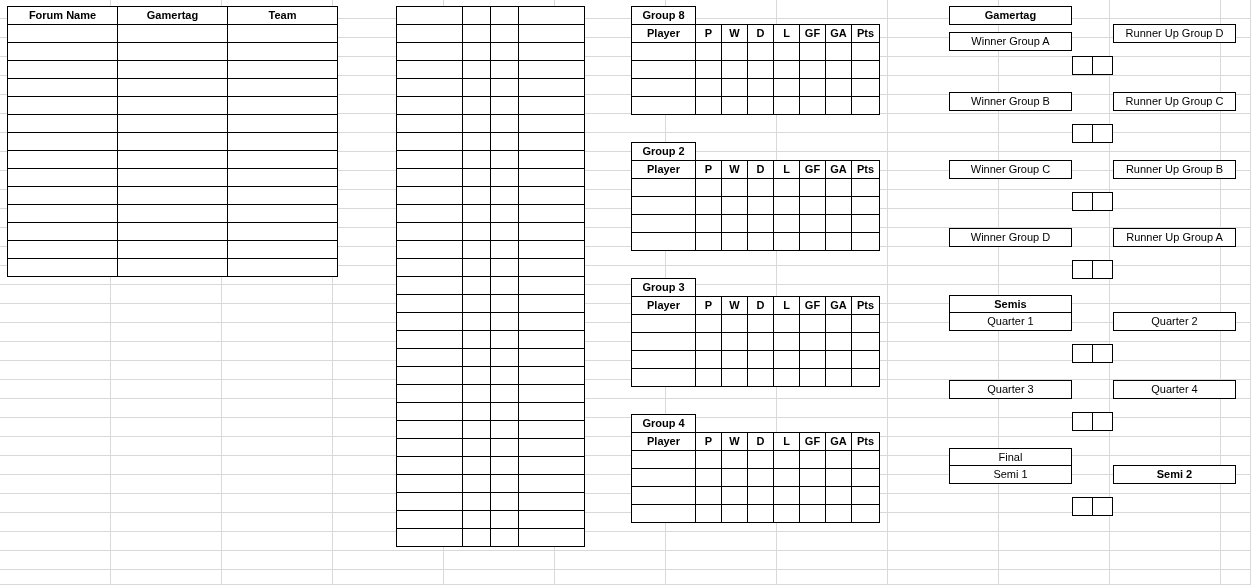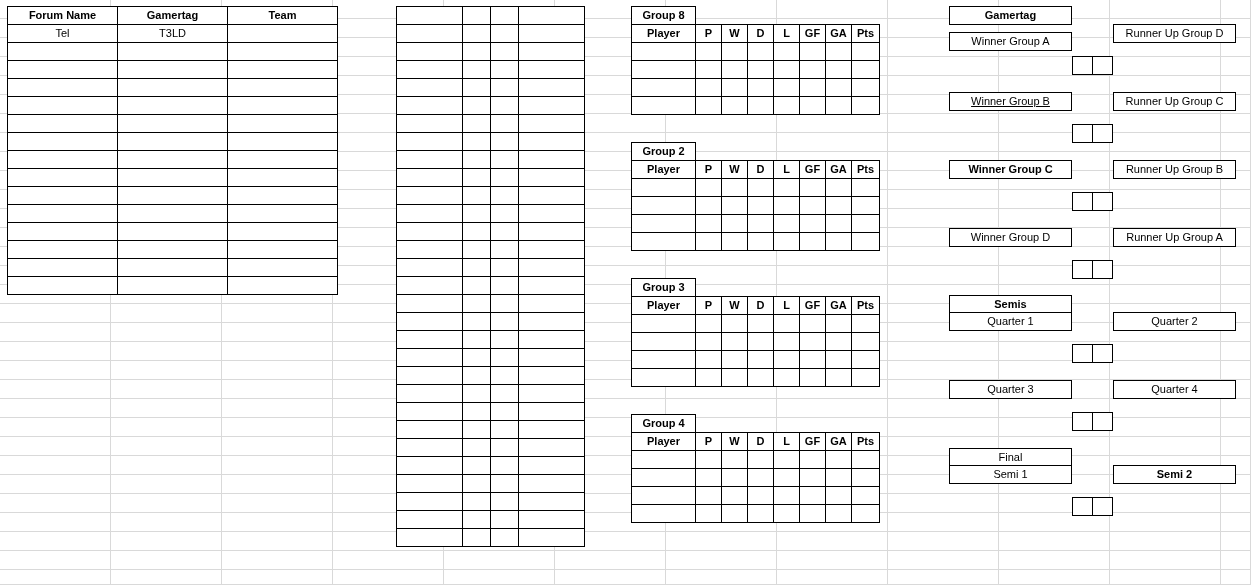--- a/index.html
+++ b/index.html
@@ -62,25 +62,20 @@
         <col style="width:110px">
         <col style="width:110px">
       </colgroup>
     <tbody>
       <tr>
         <td class="bold">Forum Name</td>
         <td class="bold">Gamertag</td>
         <td class="bold">Team</td>
       </tr>
       <tr>
-        <td>Tel</td>
-        <td>T3LD</td>
-        <td></td>
-      </tr>
-      <tr>
         <td></td>
         <td></td>
         <td></td>
       </tr>
       <tr>
         <td></td>
         <td></td>
         <td></td>
       </tr>
       <tr>
@@ -693,21 +688,21 @@
       </colgroup>
     <tbody>
         <tr>
           <td></td>
           <td></td>
         </tr>
       </tbody>
   </table>
 </div>
 
-<div class="block" style="left:949px; top:92px;text-decoration:underline;">
+<div class="block" style="left:949px; top:92px;">
   <table class="sheet">
     <colgroup>
         <col style="width:122px">
       </colgroup>
     <tbody>
         <tr>
           <td>Winner Group B</td>
         </tr>
       </tbody>
   </table>
@@ -732,21 +727,21 @@
       </colgroup>
     <tbody>
         <tr>
           <td></td>
           <td></td>
         </tr>
       </tbody>
   </table>
 </div>
 
-<div class="block" style="left:949px; top:160px;font-weight:bold;">
+<div class="block" style="left:949px; top:160px;">
   <table class="sheet">
     <colgroup>
         <col style="width:122px">
       </colgroup>
     <tbody>
         <tr>
           <td>Winner Group C</td>
         </tr>
       </tbody>
   </table>

